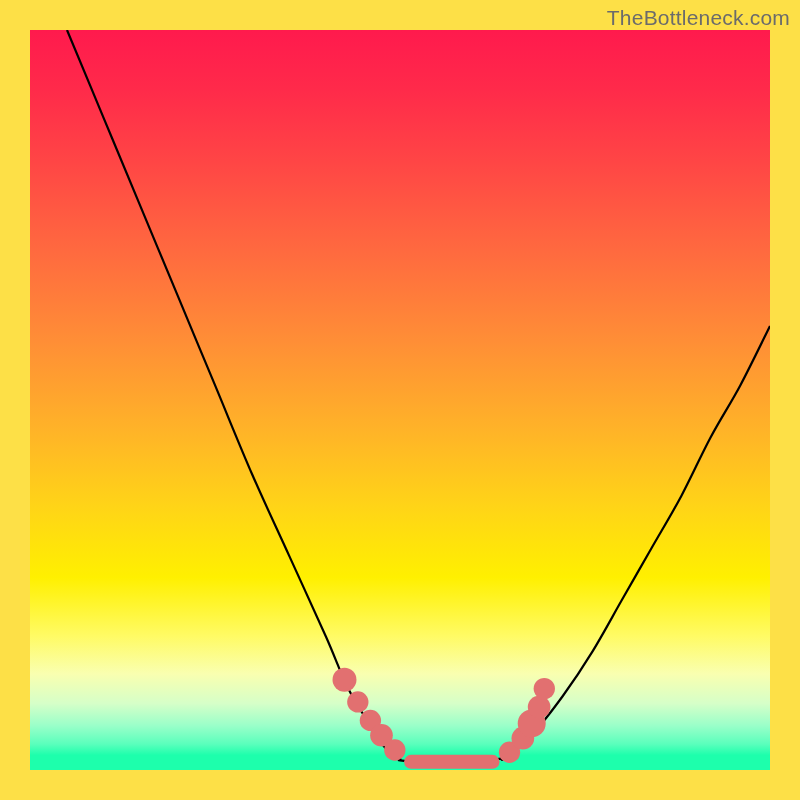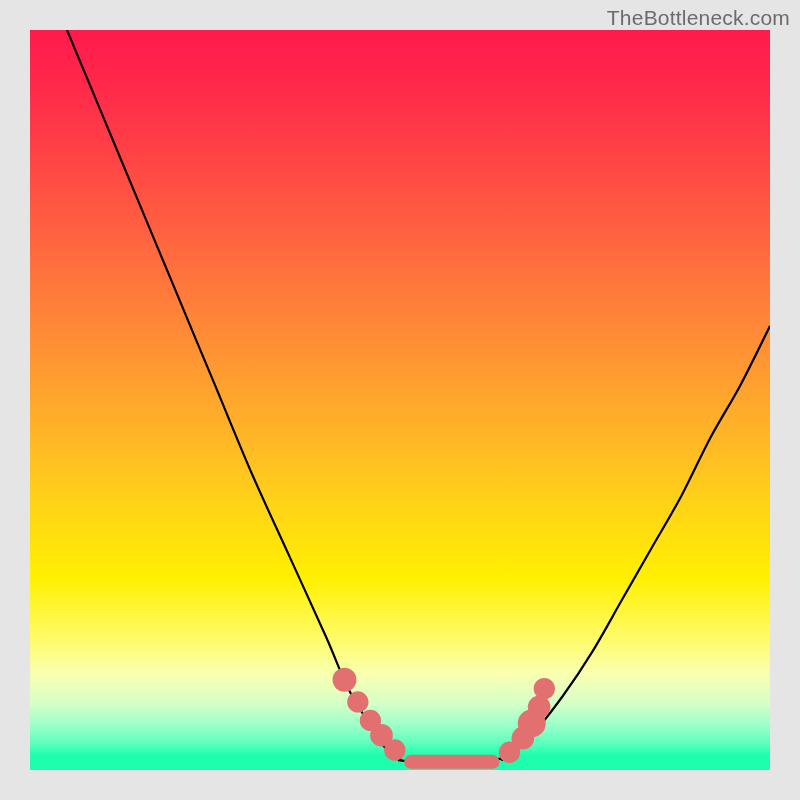--- a/index.html
+++ b/index.html
@@ -8,21 +8,21 @@
     width: 800px;
     height: 800px;
     overflow: hidden;
     background: #000;
     font-family: Arial, Helvetica, sans-serif;
   }
   .frame {
     position: relative;
     width: 800px;
     height: 800px;
-    background: #e5e5e5;
+    background: #fde047;
   }
   .plot {
     position: absolute;
     left: 30px;
     top: 30px;
     width: 740px;
     height: 740px;
     background: linear-gradient(
       to bottom,
       #ff1a4d 0%,

